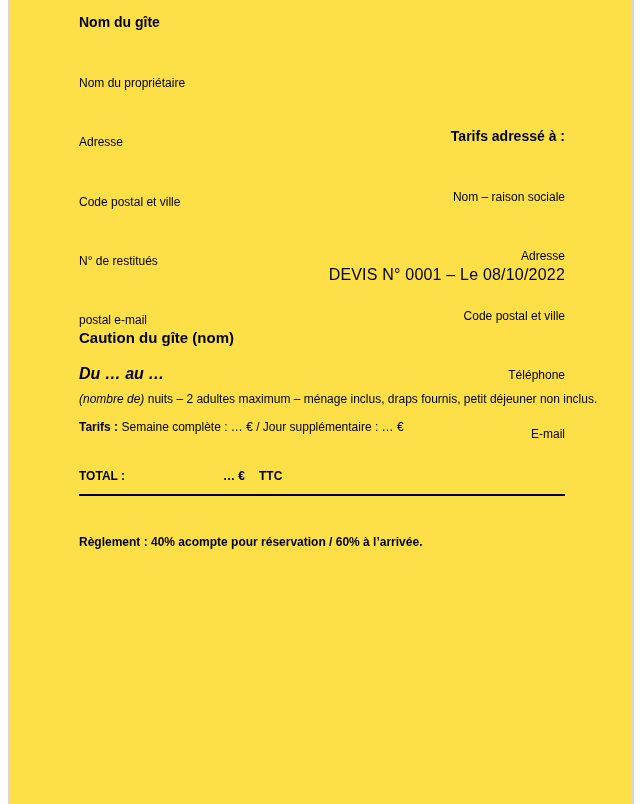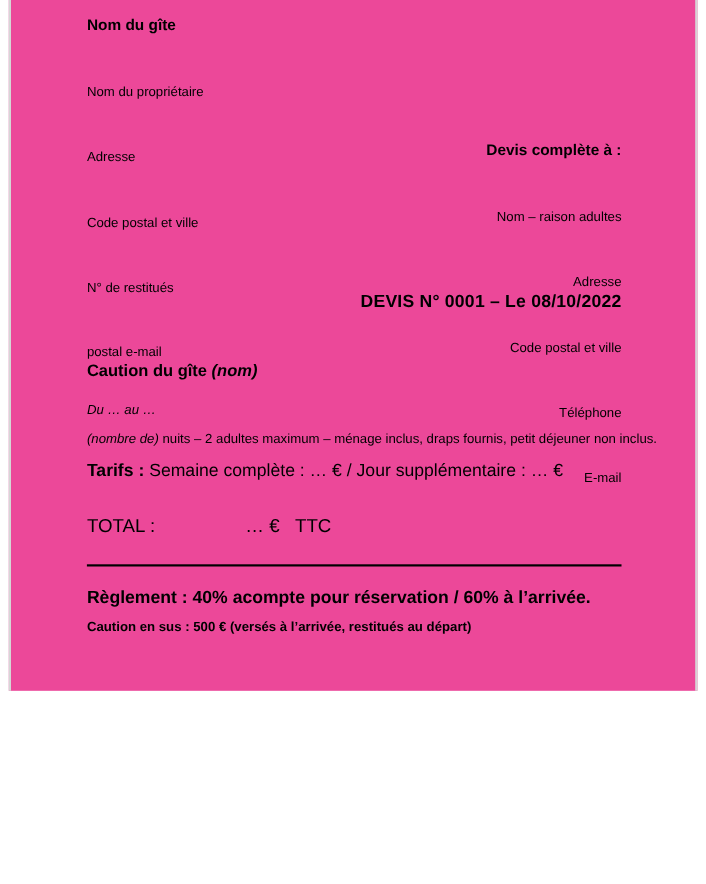--- a/index.html
+++ b/index.html
@@ -11,23 +11,23 @@
     width: 642px;
     height: 804px;
     font-family: "Liberation Sans", sans-serif;
     color: #000000;
     overflow: hidden;
   }
   .page {
     position: relative;
     margin: 0 8px;
     width: 626px;
-    height: 628px;
+    height: 804px;
     box-sizing: border-box;
-    background: #ec4899;
+    background: #fde047;
     border-left: 2px solid #d6d6d6;
     border-right: 2px solid #d6d6d6;
   }
   .owner-block {
     position: absolute;
     top: 12px;
     left: 69px;
     text-align: left;
   }
   .block-title {
@@ -45,84 +45,83 @@
     position: absolute;
     top: 126px;
     right: 67px;
     text-align: right;
   }
   .devis-title {
     position: absolute;
     top: 266px;
     right: 67px;
     font-size: 16px;
-    font-weight: bold;
+    font-weight: normal;
     letter-spacing: 0.2px;
   }
   .section-heading {
     position: absolute;
     top: 329px;
     left: 69px;
     font-size: 15px;
     font-weight: bold;
   }
   .section-heading .heading-suffix {
-    font-style: italic;
   }
   .dates-line {
     position: absolute;
     top: 365px;
     left: 69px;
-    font-size: 12px;
-    font-weight: normal;
+    font-size: 16px;
+    font-weight: bold;
     font-style: italic;
   }
   .nights-line {
     position: absolute;
     top: 392px;
     left: 69px;
     right: 60px;
     font-size: 12px;
     white-space: nowrap;
   }
   .nights-line .nights-prefix {
     font-style: italic;
   }
   .tarifs-line {
     position: absolute;
     top: 420px;
     left: 69px;
-    font-size: 16px;
+    font-size: 12px;
     white-space: nowrap;
   }
   .tarifs-line .tarifs-label {
     font-weight: bold;
   }
   .total-line {
     position: absolute;
     top: 469px;
     left: 69px;
     right: 67px;
-    font-size: 17px;
-    font-weight: normal;
-    padding-bottom: 24px;
+    font-size: 12px;
+    font-weight: bold;
+    padding-bottom: 11px;
     border-bottom: 2px solid #000000;
   }
   .total-line .total-label {
     display: inline-block;
     width: 144px;
   }
   .total-line .total-suffix {
     margin-left: 14px;
   }
   .payment-line {
     position: absolute;
     top: 535px;
     left: 69px;
-    font-size: 16px;
+    font-size: 12px;
     font-weight: bold;
   }
   .deposit-line {
     position: absolute;
     top: 563px;
     left: 69px;
     font-size: 12px;
     font-weight: bold;
   }
   .footer-line {
@@ -142,38 +141,37 @@
   <div class="owner-block">
     <div class="block-title">Nom du gîte</div>
     <div class="block-line">Nom du propriétaire</div>
     <div class="block-line">Adresse</div>
     <div class="block-line">Code postal et ville</div>
     <div class="block-line">N° de restitués</div>
     <div class="block-line">postal e-mail</div>
   </div>
 
   <div class="addressee-block">
-    <div class="block-title">Devis complète à :</div>
-    <div class="block-line">Nom – raison adultes</div>
+    <div class="block-title">Tarifs adressé à :</div>
+    <div class="block-line">Nom – raison sociale</div>
     <div class="block-line">Adresse</div>
     <div class="block-line">Code postal et ville</div>
     <div class="block-line">Téléphone</div>
     <div class="block-line">E-mail</div>
   </div>
 
   <div class="devis-title">DEVIS N° 0001 – Le 08/10/2022</div>
 
   <div class="section-heading"><span>Caution du gîte </span><span class="heading-suffix">(nom)</span></div>
 
   <div class="dates-line">Du … au …</div>
 
   <div class="nights-line"><span class="nights-prefix">(nombre de)</span><span> nuits – 2 adultes maximum – ménage inclus, draps fournis, petit déjeuner non inclus.</span></div>
 
   <div class="tarifs-line"><span class="tarifs-label">Tarifs :</span><span> Semaine complète : … € / Jour supplémentaire : … €</span></div>
 
   <div class="total-line"><span class="total-label">TOTAL :</span><span class="total-amount">… €</span><span class="total-suffix">TTC</span></div>
 
   <div class="payment-line">Règlement : 40% acompte pour réservation / 60% à l’arrivée.</div>
 
-  <div class="deposit-line">Caution en sus : 500 € (versés à l’arrivée, restitués au départ)</div>
 
 
 </div>
 
 </body></html>

